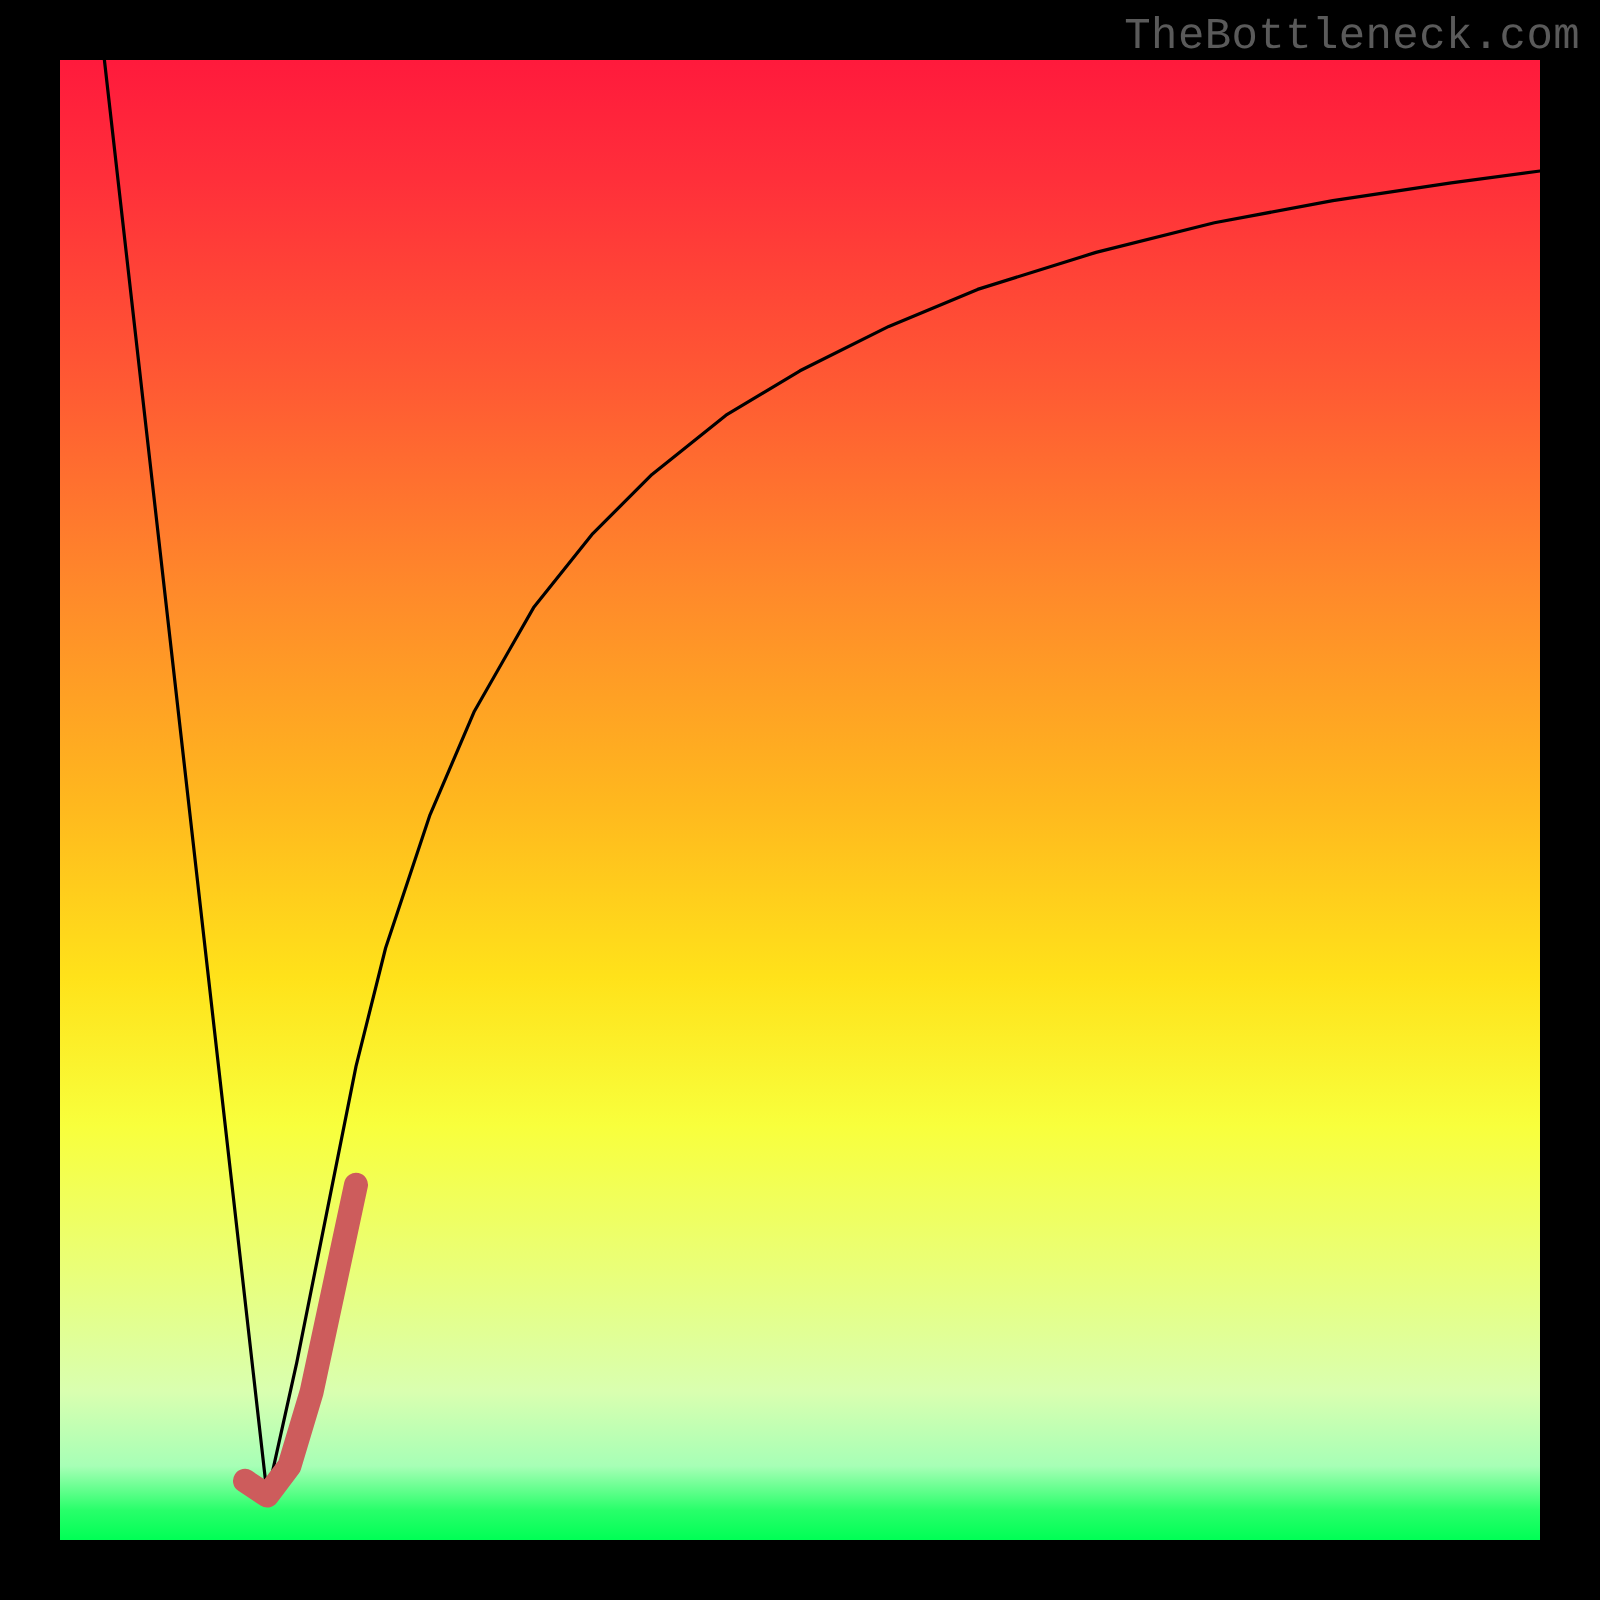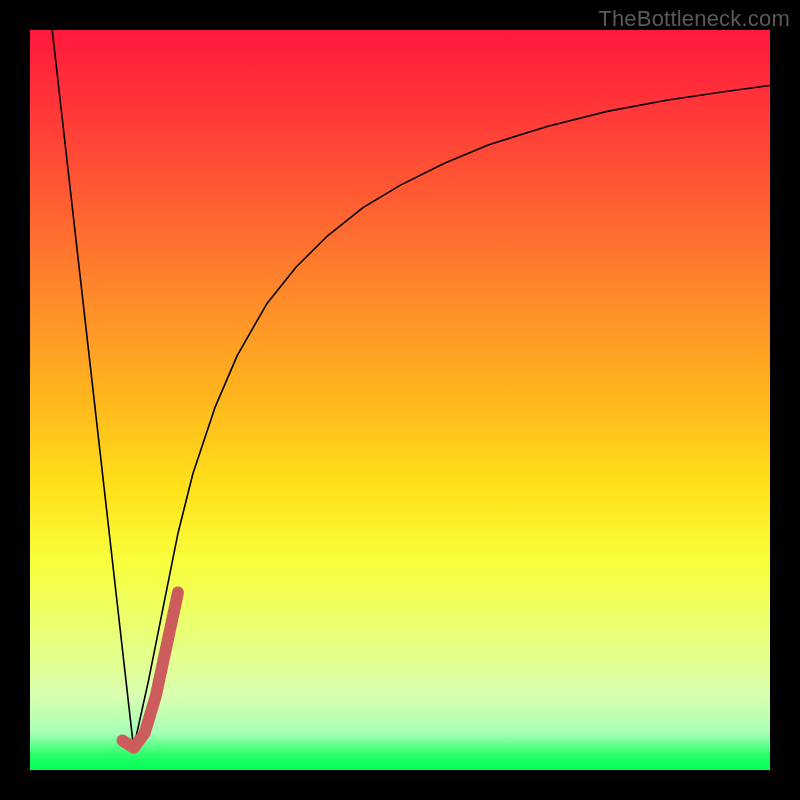--- a/index.html
+++ b/index.html
@@ -9,20 +9,21 @@
     height: 800px;
     overflow: hidden;
     background: #000;
     font-family: Arial, Helvetica, sans-serif;
   }
   .frame {
     position: relative;
     width: 800px;
     height: 800px;
     background: #000;
+    font-family: Liberation Mono, monospace;
   }
   .plot-area {
     position: absolute;
     left: 30px;
     top: 30px;
     width: 740px;
     height: 740px;
     background: linear-gradient(to bottom,
       #ff1a3c 0%,
       #ff2f3a 8%,

